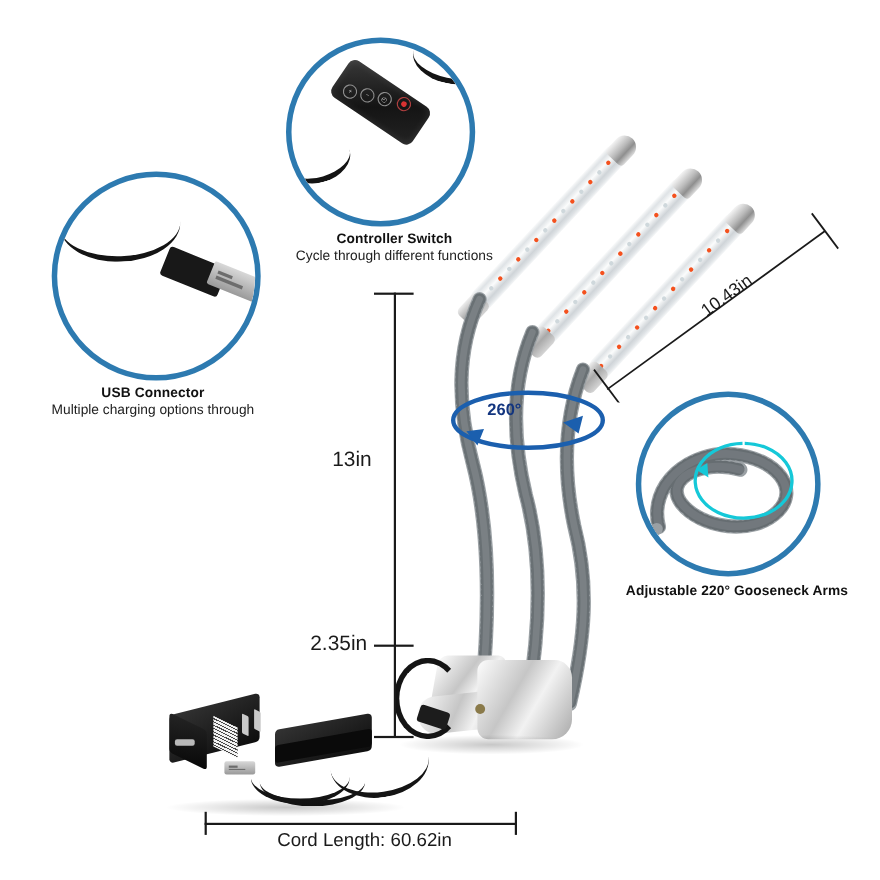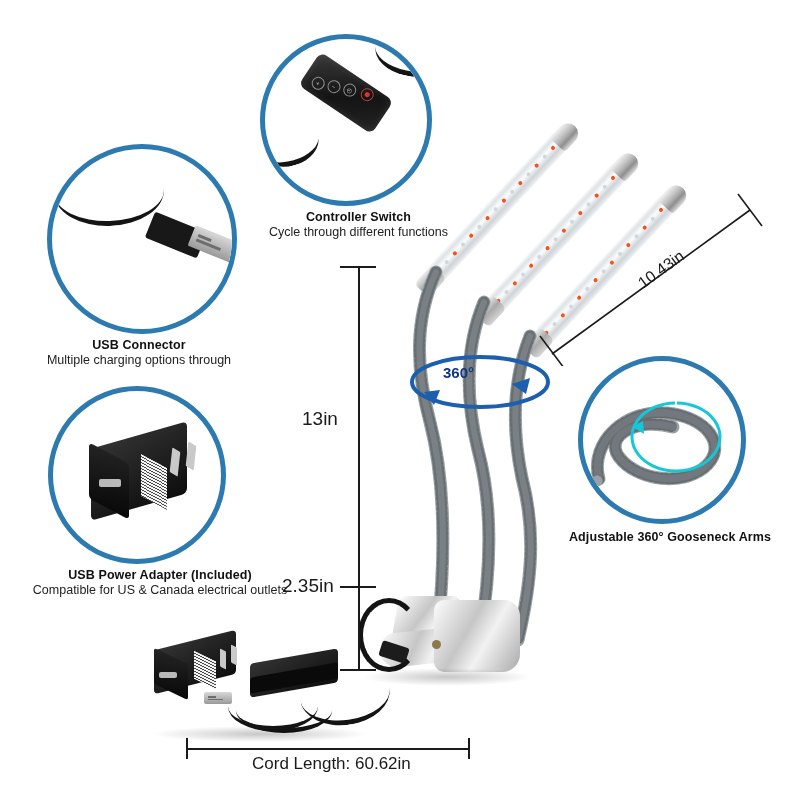--- a/index.html
+++ b/index.html
@@ -97,21 +97,21 @@
   .rot-label{
     position:absolute;font-size:15px;font-weight:bold;color:#12357f;white-space:nowrap;
   }
   .cord-label{position:absolute;font-size:17px;color:#1a1a1a;white-space:nowrap;}
 </style>
 </head>
 <body>
 
 <div class="stage">
 
-  <div class="callout" style="left:44px;top:144px;width:210px;height:250px;">
+  <div class="callout" style="left:44px;top:156px;width:210px;height:250px;">
     <div class="ring" style="left:3px;top:0;width:190px;height:190px;--ring:#2d7ab0;">
       <div class="ring-inner">
         <div class="usb-cord" style="left:2px;top:8px;width:110px;height:64px;border-bottom-color:#141414;transform:rotate(-2deg);"></div>
         <div class="usb-body" style="left:96px;top:72px;width:56px;height:28px;transform:rotate(22deg);"></div>
         <div class="usb-tip" style="left:138px;top:84px;width:46px;height:22px;transform:rotate(22deg);"></div>
       </div>
     </div>
     <div class="cap" style="top:194px;left:-10px;width:210px;">
       <div class="t">USB Connector</div>
       <div class="d">Multiple charging options through</div>
@@ -130,52 +130,36 @@
         </div>
         <div class="usb-cord" style="left:-6px;top:84px;width:60px;height:38px;border-bottom-color:#141414;transform:rotate(-16deg);"></div>
       </div>
     </div>
     <div class="cap" style="top:176px;left:-12px;width:225px;">
       <div class="t">Controller Switch</div>
       <div class="d">Cycle through different functions</div>
     </div>
   </div>
 
-  <div class="callout" style="left:40px;top:386px;width:240px;height:220px;">
-    <div class="ring" style="left:8px;top:0;width:178px;height:178px;--ring:#2d7ab0;">
-      <div class="ring-inner">
-        <div class="ad-face" style="left:38px;top:44px;width:96px;height:72px;transform:skewY(-16deg);border-radius:5px;"></div>
-        <div class="ad-face" style="left:36px;top:62px;width:40px;height:56px;transform:skewY(28deg);border-radius:4px;background:linear-gradient(160deg,#242424,#070707);"></div>
-        <div class="ad-usbport" style="left:46px;top:88px;width:22px;height:8px;"></div>
-        <div class="ad-label" style="left:88px;top:70px;width:26px;height:42px;transform:skewY(28deg);background:repeating-linear-gradient(180deg,#f3f3f3 0 2px,#4a4a4a 2px 3px);"></div>
-        <div class="ad-prong" style="left:118px;top:58px;width:8px;height:26px;transform:skewY(26deg) rotate(6deg);"></div>
-        <div class="ad-prong" style="left:134px;top:52px;width:8px;height:26px;transform:skewY(26deg) rotate(6deg);"></div>
-      </div>
-    </div>
-    <div class="cap" style="top:182px;left:-30px;width:300px;">
-      <div class="t">USB Power Adapter (Included)</div>
-      <div class="d">Compatible for US &amp; Canada electrical outlets</div>
-    </div>
-  </div>
 
   <div class="callout" style="left:552px;top:356px;width:236px;height:190px;">
     <div class="ring" style="left:26px;top:0;width:168px;height:168px;--ring:#2d7ab0;">
       <div class="ring-inner">
         <svg width="160" height="160" viewBox="0 0 160 160" style="position:absolute;left:-2px;top:0;">
           <path d="M18,118 C8,80 46,48 86,52 C126,56 146,84 126,104 C104,126 56,120 38,96 C22,74 58,56 92,66" fill="none" stroke="#9aa0a4" stroke-width="13" stroke-linecap="round"></path>
           <path d="M18,118 C8,80 46,48 86,52 C126,56 146,84 126,104 C104,126 56,120 38,96 C22,74 58,56 92,66" fill="none" stroke="#e8ebed" stroke-width="7" stroke-linecap="round"></path>
           <path d="M18,118 C8,80 46,48 86,52 C126,56 146,84 126,104 C104,126 56,120 38,96 C22,74 58,56 92,66" fill="none" stroke="#5d6468" stroke-width="11" stroke-linecap="round" stroke-dasharray="1.5 4" opacity="0.85"></path>
           <path d="M8,146 C2,132 6,124 16,120" fill="none" stroke="#9aa0a4" stroke-width="11" stroke-linecap="round"></path>
           <path d="M96,42 a44,34 0 1 1 -2,0" fill="none" stroke="#15c8d8" stroke-width="3"></path>
           <path d="M62,60 l-10,6 l11,7 z" fill="#15c8d8"></path>
         </svg>
       </div>
     </div>
     <div class="cap" style="top:174px;left:0;width:236px;">
-      <div class="t">Adjustable 360° Gooseneck Arms</div>
+      <div class="t">Adjustable 220° Gooseneck Arms</div>
     </div>
   </div>
 
 
   <div>
 
     <div class="tube" style="left:432px;top:268px;width:196px;height:21px;transform:rotate(-47deg);">
       <div class="glass">
         <div>
           <span class="led r" style="left:8px;top:8px"></span>
@@ -318,15 +302,15 @@
     <div class="dim-label small" style="left:106px;top:90px;transform:rotate(-36deg);transform-origin:left center;">10.43in</div>
   </div>
 
   <div class="dim">
     <div class="dim-h" style="left:186px;top:748px;width:284px;"></div>
     <div class="tick-v" style="left:186px;top:738px;height:21px;"></div>
     <div class="tick-v" style="left:468px;top:738px;height:21px;"></div>
     <div class="cord-label" style="left:252px;top:754px;">Cord Length: 60.62in</div>
   </div>
 
-  <div class="rot-label" style="left:443px;top:364px;">360°</div>
+  <div class="rot-label" style="left:443px;top:364px;">260°</div>
 
 </div>
 
 </body></html>

